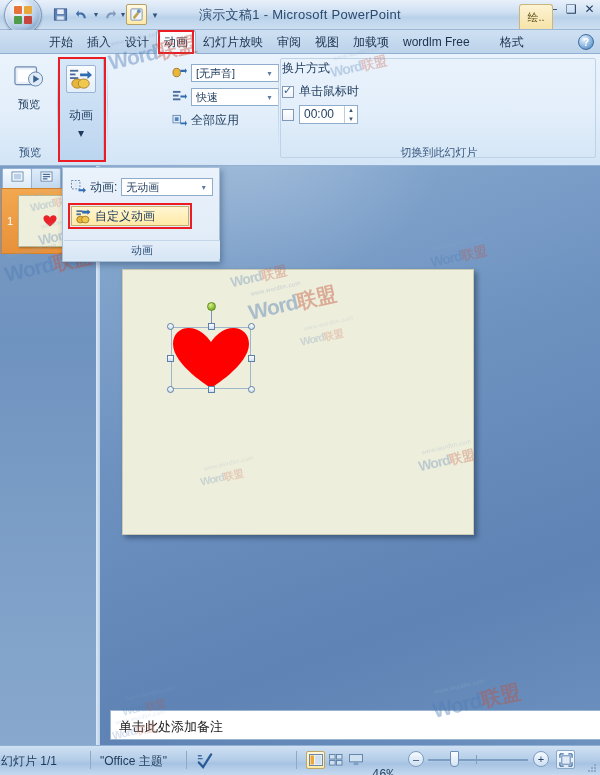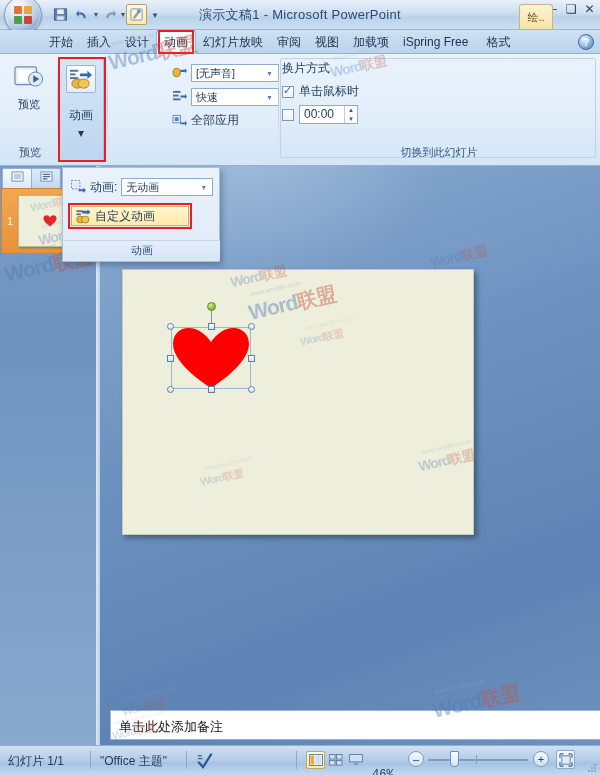--- a/index.html
+++ b/index.html
@@ -268,21 +268,21 @@
   #notestext { position:absolute; left:8px; top:7px; font-size:13px; color:#1a1a1a; }
 
   
   #statusbar {
     position:absolute; left:0; top:745px; width:600px; height:30px;
     background: linear-gradient(180deg,#cfe0f2 0%, #b4cde8 48%, #a7c3e2 60%, #c4d9ef 100%);
     border-top:1px solid #8fb0d2;
     font-size:12px; color:#1d3a5c;
   }
   .sbsep { position:absolute; top:5px; width:1px; height:18px; background:#8ca9c8; }
-  #sb-slide { position:absolute; left:8px; top:7px;text-align:center; }
+  #sb-slide { position:absolute; left:1px; top:7px;text-align:center; }
   #sb-theme { position:absolute; left:100px; top:7px; }
   #sb-spell { position:absolute; left:196px; top:6px; }
   #viewbtns { position:absolute; left:306px; top:5px; display:flex; gap:1px; }
   .vbtn { width:19px;height:18px; border:1px solid transparent; border-radius:2px;
     display:flex;align-items:center;justify-content:center; }
   .vbtn.sel { background:linear-gradient(180deg,#fff7da,#ffe9a4); border:1px solid #c0a663; }
   #zoompct { position:absolute; left:372px; top:22px;font-family:Liberation Mono, monospace; }
   #zoomout { position:absolute; left:408px; top:5px; }
   #zoomin { position:absolute; left:533px; top:5px; }
   .zcirc { width:16px;height:16px;border-radius:50%;
@@ -367,22 +367,22 @@
 <div id="tabrow">
   <div id="tabs">
     <div class="tab">开始</div>
     <div class="tab">插入</div>
     <div class="tab">设计</div>
     <div class="tab active boxed">动画</div>
     <div class="tab">幻灯片放映</div>
     <div class="tab">审阅</div>
     <div class="tab">视图</div>
     <div class="tab">加载项</div>
-    <div class="tab">iSpring Free</div>
-    <div class="tab" style="margin-left:4px">格式</div>
+    <div class="tab">wordlm Free</div>
+    <div class="tab" style="margin-left:16px">格式</div>
   </div>
   <div id="helpbtn">?</div>
 </div>
 <div id="ctxtab">绘..</div>
 
 <div id="ribbon">
 
   <div class="group" id="g-preview">
     <div class="bigbtn">
       <svg width="32" height="30" viewBox="0 0 34 32">

